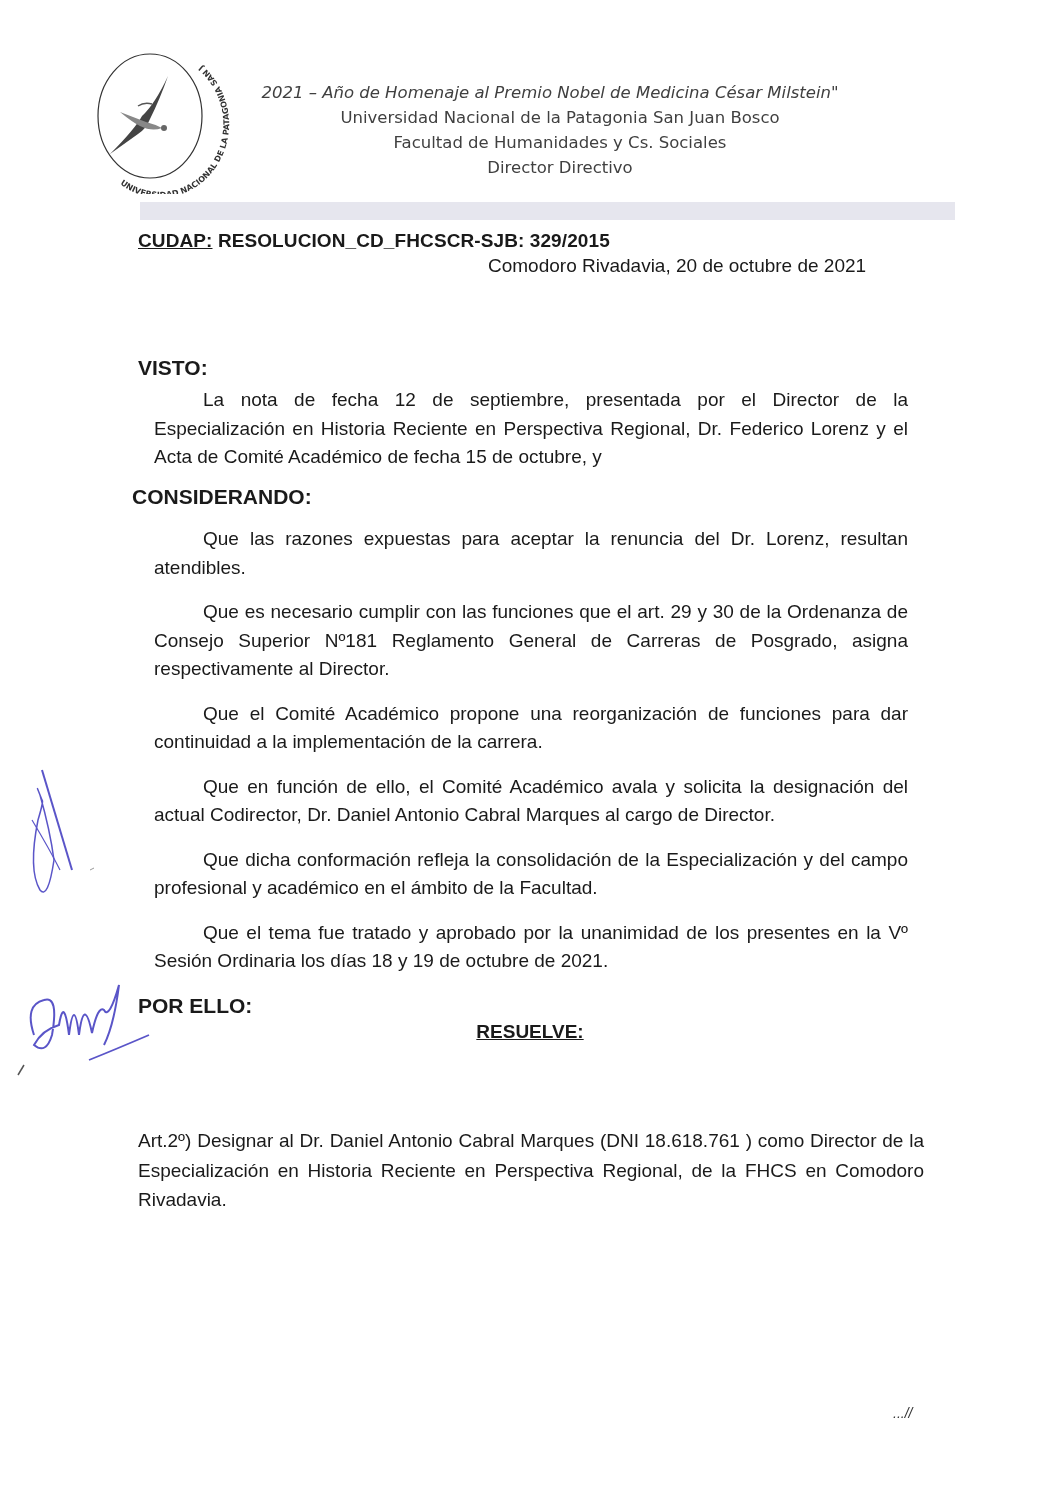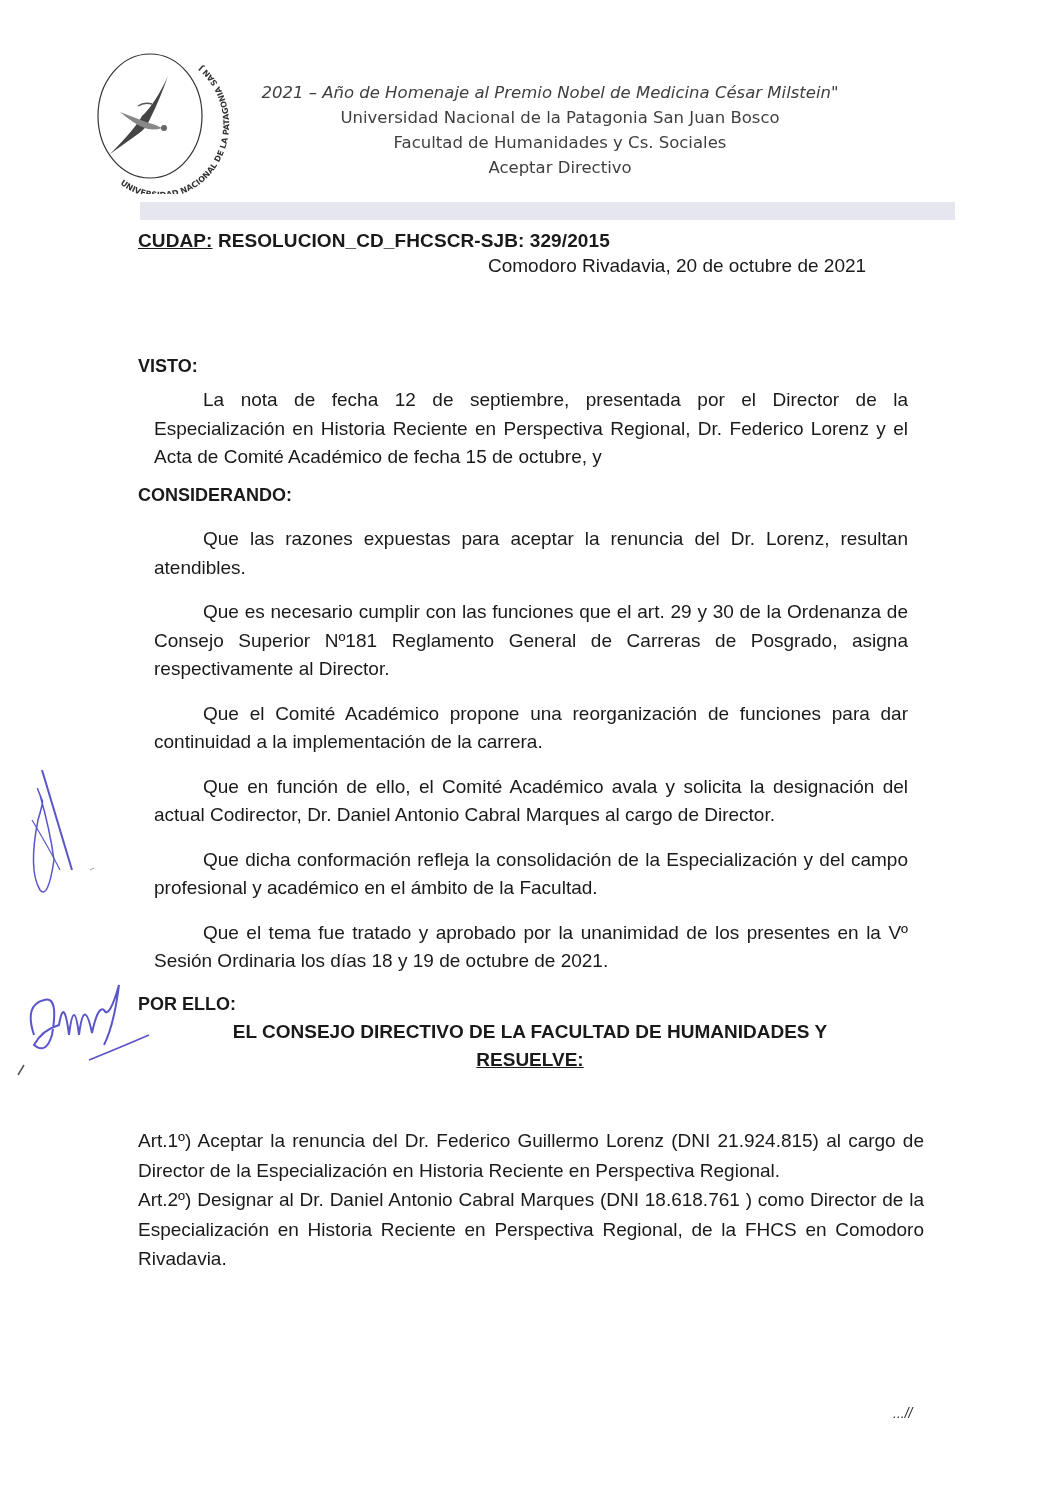--- a/index.html
+++ b/index.html
@@ -46,21 +46,21 @@
       letter-spacing: 0.1px;
     }
     .resol .cudap { text-decoration: underline; margin-top: 28px; }
 
     .date {
       left: 488px; top: 255px;
       font-size: 19px;
     }
 
     .section-title {
-      font-size: 18px; font-weight: bold;
+      font-size: 21px; font-weight: bold;
     }
 
     .para {
       left: 138px; width: 786px;
       font-size: 19px;
       line-height: 28.5px;
       text-align: justify;
     }
     .para p { margin: 16px; text-indent: 49px; }
 
@@ -103,53 +103,51 @@
     <text font-size="8" font-weight="bold" fill="#333" font-family="DejaVu Sans, sans-serif">
       <textPath href="#ringpath">UNIVERSIDAD NACIONAL DE LA PATAGONIA SAN JUAN BOSCO</textPath>
     </text>
   </svg>
 </div>
 
 <div class="abs header">
   <div class="motto">2021 – Año de Homenaje al Premio Nobel de Medicina César Milstein"</div>
   <div>Universidad Nacional de la Patagonia San Juan Bosco</div>
   <div>Facultad de Humanidades y Cs. Sociales</div>
-  <div>Aceptar Directivo</div>
+  <div>Director Directivo</div>
 </div>
 
 <div class="abs graybar"></div>
 
 <div class="abs resol">
   <span class="cudap">CUDAP:</span><span> RESOLUCION_CD_FHCSCR-SJB: 329/2015</span>
 </div>
 <div class="abs date">Comodoro Rivadavia, 20 de octubre de 2021</div>
 
 <div class="abs section-title" style="left:138px; top:356px;">VISTO:</div>
 <div class="abs para" style="top:370px;">
   <p>La nota de fecha 12 de septiembre, presentada por el Director de la Especialización en Historia Reciente en Perspectiva Regional, Dr. Federico Lorenz y el Acta de Comité Académico de fecha 15 de octubre, y</p>
 </div>
 
-<div class="abs section-title" style="left:138px; top:485px;">CONSIDERANDO:</div>
+<div class="abs section-title" style="left:132px; top:485px;">CONSIDERANDO:</div>
 <div class="abs para" style="top:509px;">
   <p>Que las razones expuestas para aceptar la renuncia del Dr. Lorenz, resultan atendibles.</p>
   <p>Que es necesario cumplir con las funciones que el art. 29 y 30 de la Ordenanza de Consejo Superior Nº181 Reglamento General de Carreras de Posgrado, asigna respectivamente al Director.</p>
   <p>Que el Comité Académico propone una reorganización de funciones para dar continuidad a la implementación de la carrera.</p>
   <p>Que en función de ello, el Comité Académico avala y solicita la designación del actual Codirector, Dr. Daniel Antonio Cabral Marques al cargo de Director.</p>
   <p>Que dicha conformación refleja la consolidación de la Especialización y del campo profesional y académico en el ámbito de la Facultad.</p>
   <p>Que el tema fue tratado y aprobado por la unanimidad de los presentes en la Vº Sesión Ordinaria los días 18 y 19 de octubre de 2021.</p>
 </div>
 
 <div class="abs section-title" style="left:138px; top:994px;">POR ELLO:</div>
 <div class="abs center" style="top:1018px; left:100px; width:860px;">
-  <div>EL CONSEJO DIRECTIVO DE LA FACULTAD DE HUMANIDADES Y</div>
   <div class="underline">RESUELVE:</div>
 </div>
 
 <div class="abs art" style="top:1126px;">
-  <p>Art.1º) Aceptar la renuncia del Dr. Federico Guillermo Lorenz (DNI 21.924.815) al cargo de Director de la Especialización en Historia Reciente en Perspectiva Regional.</p>
   <p>Art.2º) Designar al Dr. Daniel Antonio Cabral Marques (DNI 18.618.761 ) como Director de la Especialización en Historia Reciente en Perspectiva Regional, de la FHCS en Comodoro Rivadavia.</p>
 </div>
 
 <div class="abs cont">...//</div>
 
 <svg class="abs sig" style="left:20px; top:760px;" width="80" height="160" viewBox="0 0 80 160">
   <path d="M 22 10 Q 40 70 52 110" fill="none" stroke="#5a55c8" stroke-width="2"></path>
   <path d="M 22 40 Q 14 20 20 35 Q 30 70 34 100 Q 28 140 20 130 Q 8 110 18 60 Q 24 40 22 40" fill="none" stroke="#5a55c8" stroke-width="1.5"></path>
   <path d="M 12 60 Q 30 90 40 110" fill="none" stroke="#5a55c8" stroke-width="1.2"></path>
   <path d="M 70 110 l 4 -2" stroke="#999" stroke-width="1"></path>

